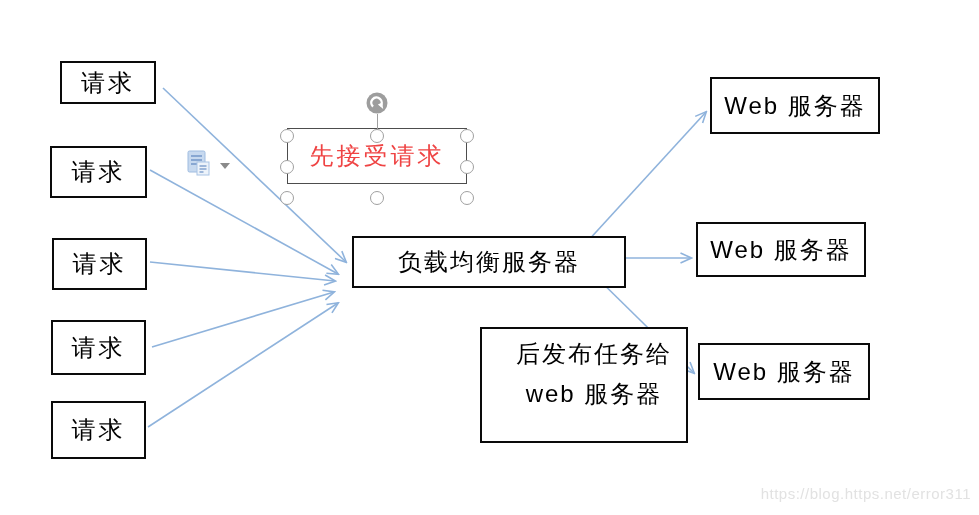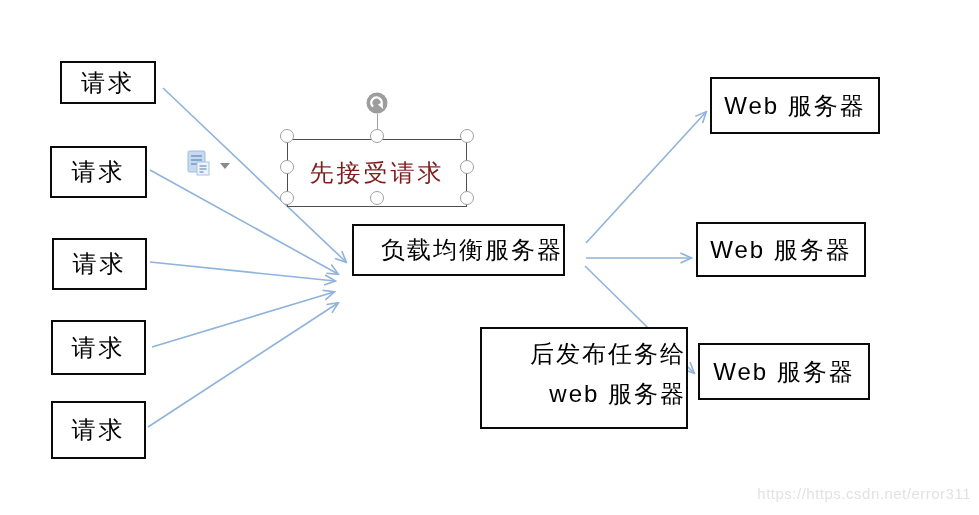--- a/index.html
+++ b/index.html
@@ -20,37 +20,37 @@
     position:absolute;z-index:2;background:#fff;
     border:2px solid var(--c-box-border,#0a0a0a);
     display:flex;align-items:center;justify-content:center;
     font-size:24px;color:#000;letter-spacing:3px;
   }
   .req1{left:60px;top:61px;width:96px;height:43px;}
   .req2{left:50px;top:146px;width:97px;height:52px;}
   .req3{left:52px;top:238px;width:95px;height:52px;}
   .req4{left:51px;top:320px;width:95px;height:55px;}
   .req5{left:51px;top:401px;width:95px;height:58px;}
-  .lb{left:352px;top:224px;width:213px;height:52px;letter-spacing:2px;justify-content:flex-end;}
+  .lb{left:352px;top:236px;width:274px;height:52px;letter-spacing:2px;}
   .web1{left:710px;top:77px;width:170px;height:57px;}
   .web2{left:696px;top:222px;width:170px;height:55px;}
   .web3{left:698px;top:343px;width:172px;height:57px;}
   .web-label{letter-spacing:2px;}
   .note{
-    left:480px;top:327px;width:208px;height:102px;
+    left:480px;top:327px;width:208px;height:116px;
     display:block;padding:5px 0 12px 20px;line-height:40px;
-    letter-spacing:2px;text-align:right;
+    letter-spacing:2px;text-align:center;
   }
 
   .textbox-selected{
     position:absolute;z-index:2;background:#fff;
-    left:287px;top:139px;width:180px;height:68px;
+    left:287px;top:128px;width:180px;height:56px;
     border:1px solid #4d4d4d;
     display:flex;align-items:center;justify-content:center;
-    font-size:24px;letter-spacing:3px;color:#7f1d1d;
+    font-size:24px;letter-spacing:3px;color:#ef4444;
   }
   .handle{
     position:absolute;z-index:4;width:14px;height:14px;border-radius:50%;
     background:#fff;border:1.5px solid var(--c-handle-border,#A0A0A0);
   }
   .rotate-connector{
     position:absolute;z-index:3;left:377px;top:114px;width:1px;height:22px;
     background:#9e9e9e;
   }
   .rotate-handle{position:absolute;z-index:4;left:366px;top:92px;width:22px;height:22px;}
@@ -149,15 +149,15 @@
   <div class="box web1">
     <span class="web-label">Web 服务器</span>
   </div>
   <div class="box web2">
     <span class="web-label">Web 服务器</span>
   </div>
   <div class="box web3">
     <span class="web-label">Web 服务器</span>
   </div>
 
-  <div class="watermark">https://https.csdn.net/error311</div>
+  <div class="watermark">https://blog.https.net/error311</div>
 
 </div>
 
 </body></html>

